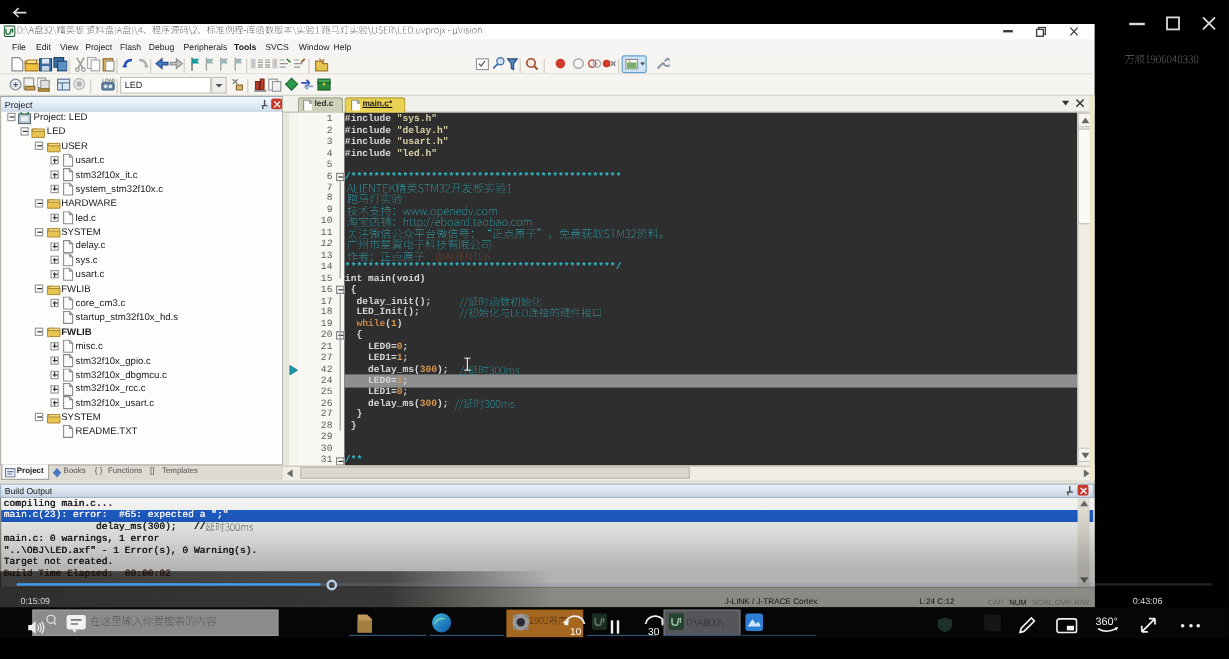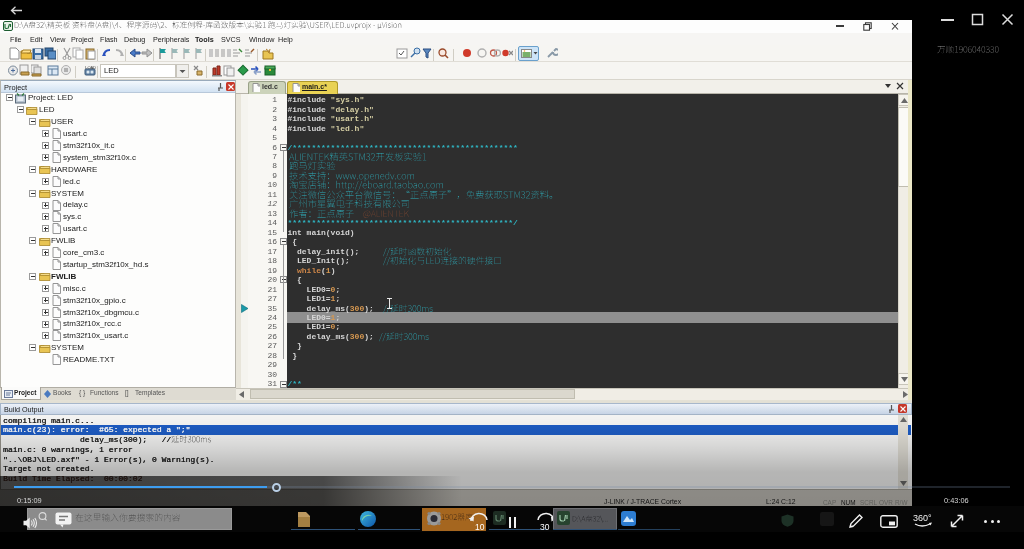--- a/index.html
+++ b/index.html
@@ -469,21 +469,21 @@
       <div style="position:absolute;top:208.84px;right:2px;">13</div>
       <div style="position:absolute;top:218.31px;right:2px;">14</div>
       <div style="position:absolute;top:227.78px;right:2px;">15</div>
       <div style="position:absolute;top:237.25px;right:2px;">16</div>
       <div style="position:absolute;top:246.72px;right:2px;">17</div>
       <div style="position:absolute;top:256.19px;right:2px;">18</div>
       <div style="position:absolute;top:265.66px;right:2px;">19</div>
       <div style="position:absolute;top:275.13px;right:2px;">20</div>
       <div style="position:absolute;top:284.60px;right:2px;">21</div>
       <div style="position:absolute;top:294.07px;right:2px;">27</div>
-      <div style="position:absolute;top:303.54px;right:2px;">35</div>
+      <div style="position:absolute;top:303.54px;right:2px;">42</div>
       <div style="position:absolute;top:313.01px;right:2px;">24</div>
       <div style="position:absolute;top:322.48px;right:2px;">25</div>
       <div style="position:absolute;top:331.95px;right:2px;">26</div>
       <div style="position:absolute;top:341.42px;right:2px;">27</div>
       <div style="position:absolute;top:350.89px;right:2px;">28</div>
       <div style="position:absolute;top:360.36px;right:2px;">29</div>
       <div style="position:absolute;top:369.83px;right:2px;">30</div>
       <div style="position:absolute;top:379.30px;right:2px;">31</div>
     </div>
 <div class="abs" style="left:280px;top:143.75px;width:7px;height:7px;background:#f8f7f3;border:1px solid #888;"></div>

